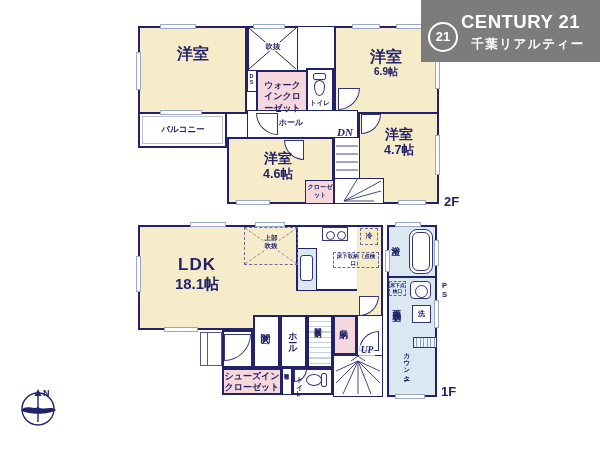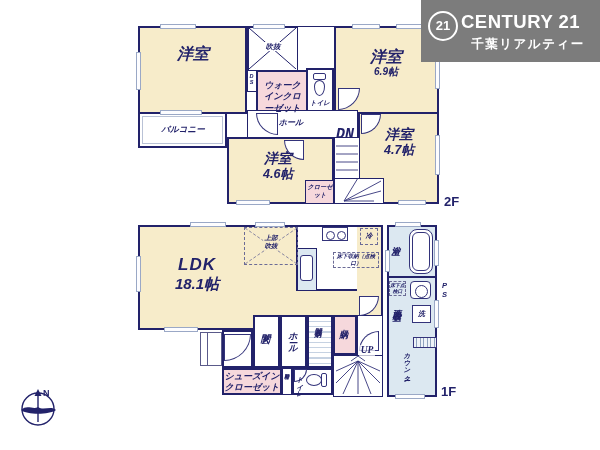--- a/index.html
+++ b/index.html
@@ -4,21 +4,21 @@
 <style>
   html,body{margin:0;padding:0;background:#fff;}
   #stage{position:relative;width:600px;height:450px;background:#fff;overflow:hidden;
          font-family:"Liberation Sans","DejaVu Sans",sans-serif;}
   .room{position:absolute;box-sizing:border-box;border:2.5px solid #22226a;}
   .thin{border-width:1.5px;}
   .cream{background:#f7ecca;}
   .pink{background:#f6d8dc;}
   .blue{background:#dce8f1;}
   .white{background:#ffffff;}
-  .lbl{position:absolute;color:#22226a;font-weight:bold;line-height:1.2;text-align:center;font-style:italic;}
+  .lbl{position:absolute;color:#22226a;font-weight:bold;line-height:1.2;text-align:center;}
   .vt{writing-mode:vertical-rl;text-orientation:upright;letter-spacing:1px;}
   .dash{position:absolute;box-sizing:border-box;border:1px dashed #6b6b96;}
   .win{position:absolute;background:#fdfdff;border:0.5px solid #9aa8c6;box-sizing:border-box;}
   .arc{position:absolute;box-sizing:border-box;background:#fff;border:1.2px solid #33337a;}
   .fixt{position:absolute;box-sizing:border-box;background:#fff;border:1.2px solid #33337a;}
   .stairs-svg{position:absolute;}
   .shelf{background:repeating-linear-gradient(180deg,#ffffff 0 4px,#c6d2e2 4px 5.2px);}
   .hatch{background:repeating-linear-gradient(90deg,#eef3f8 0 2.5px,#8fa3bf 2.5px 3.5px);}
   #banner{position:absolute;left:421px;top:0;width:179px;height:62px;background:#7c7c7c;z-index:30;}
   #watermark{position:absolute;left:183px;top:209px;width:240px;color:rgba(120,120,125,0.55);
@@ -99,21 +99,21 @@
     <div>洋室</div>
       <div style="font-size:12.5px;">4.6帖</div>
   </div>
   <div class="lbl" style="left:143px;top:124px;width:80px;font-size:8.5px;">バルコニー</div>
   <div class="lbl" style="left:257px;top:42px;width:32px;font-size:7.5px;background:#fff;">吹抜</div>
   <div class="lbl vt" style="left:248px;top:73px;font-size:5.5px;letter-spacing:0;">DS</div>
   <div class="lbl" style="left:261px;top:80px;width:43px;font-size:9px;line-height:1.25;">ウォークインクローゼット</div>
   <div class="lbl" style="left:307px;top:99px;width:26px;font-size:6.5px;">トイレ</div>
   <div class="lbl" style="left:275px;top:118px;width:32px;font-size:8px;">ホール</div>
   <div class="lbl" style="left:307px;top:183px;width:26px;font-size:6.2px;line-height:1.3;">クローゼット</div>
-  <div class="lbl" style="left:334px;top:126px;width:22px;font-size:15px;font-style:italic;font-family:Liberation Mono, monospace;">DN</div>
+  <div class="lbl" style="left:334px;top:126px;width:22px;font-size:11px;font-style:italic;font-family:Liberation Serif, serif;">DN</div>
   <div class="floor-tag" style="left:444px;top:194px;">2F</div>
 
   <div class="room cream" style="left:138px;top:225px;width:245px;height:105px;"></div>
   <div style="position:absolute;left:296px;top:227px;width:61px;height:64px;background:#fff;border-left:2px solid #22226a;border-bottom:2px solid #22226a;box-sizing:border-box;"></div>
   <div class="room blue thin" style="left:297px;top:248px;width:20px;height:43px;"></div>
   <div class="fixt" style="left:300px;top:255px;width:13px;height:26px;border-radius:3px;"></div>
   <div class="fixt" style="left:322px;top:227px;width:26px;height:14px;">
     <div style="position:absolute;left:3px;top:3px;width:7px;height:7px;border:1px solid #33337a;border-radius:50%;"></div>
     <div style="position:absolute;left:14px;top:3px;width:7px;height:7px;border:1px solid #33337a;border-radius:50%;"></div>
   </div>
@@ -205,18 +205,18 @@
 
   <svg width="50" height="50" style="position:absolute;left:14px;top:383px;">
     <circle cx="24" cy="26" r="16" fill="none" stroke="#22226a" stroke-width="1.4"></circle>
     <line x1="24" y1="9" x2="24" y2="39" stroke="#22226a" stroke-width="1.4"></line>
     <path d="M24 6 L20.5 13 L27.5 13 Z" fill="#22226a"></path>
     <path d="M7 27 C13 21, 19 27, 24 24 C30 28, 37 22, 42 27 C35 32, 13 32, 7 27 Z" fill="#22226a"></path>
     <text x="29" y="13" font-size="9" font-weight="bold" fill="#22226a" font-family="Liberation Sans, sans-serif">N</text>
   </svg>
 
   <div id="banner">
-    <div style="position:absolute;left:7px;top:11px;width:26px;height:26px;border:2.5px solid #fff;border-radius:50%;color:#fff;font-size:13px;font-weight:bold;text-align:center;line-height:26px;">21</div>
+    <div style="position:absolute;left:7px;top:22px;width:26px;height:26px;border:2.5px solid #fff;border-radius:50%;color:#fff;font-size:13px;font-weight:bold;text-align:center;line-height:26px;">21</div>
     <div style="position:absolute;left:40px;top:11px;color:#fff;font-size:18.5px;font-weight:bold;letter-spacing:0.5px;">CENTURY 21</div>
     <div style="position:absolute;left:42px;top:36px;width:130px;text-align:center;color:#fff;font-size:12.5px;font-weight:bold;letter-spacing:1.5px;">千葉リアルティー</div>
   </div>
 
 </div>
 
 </body></html>

